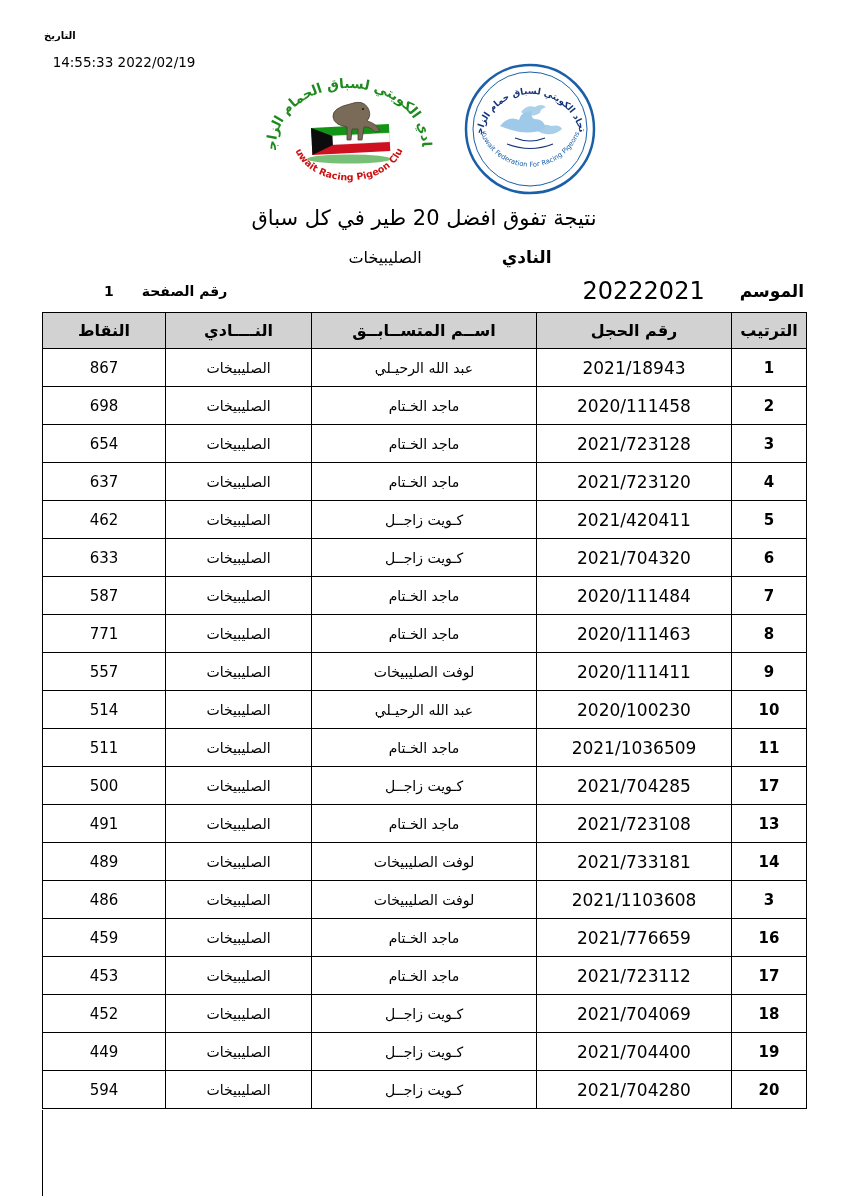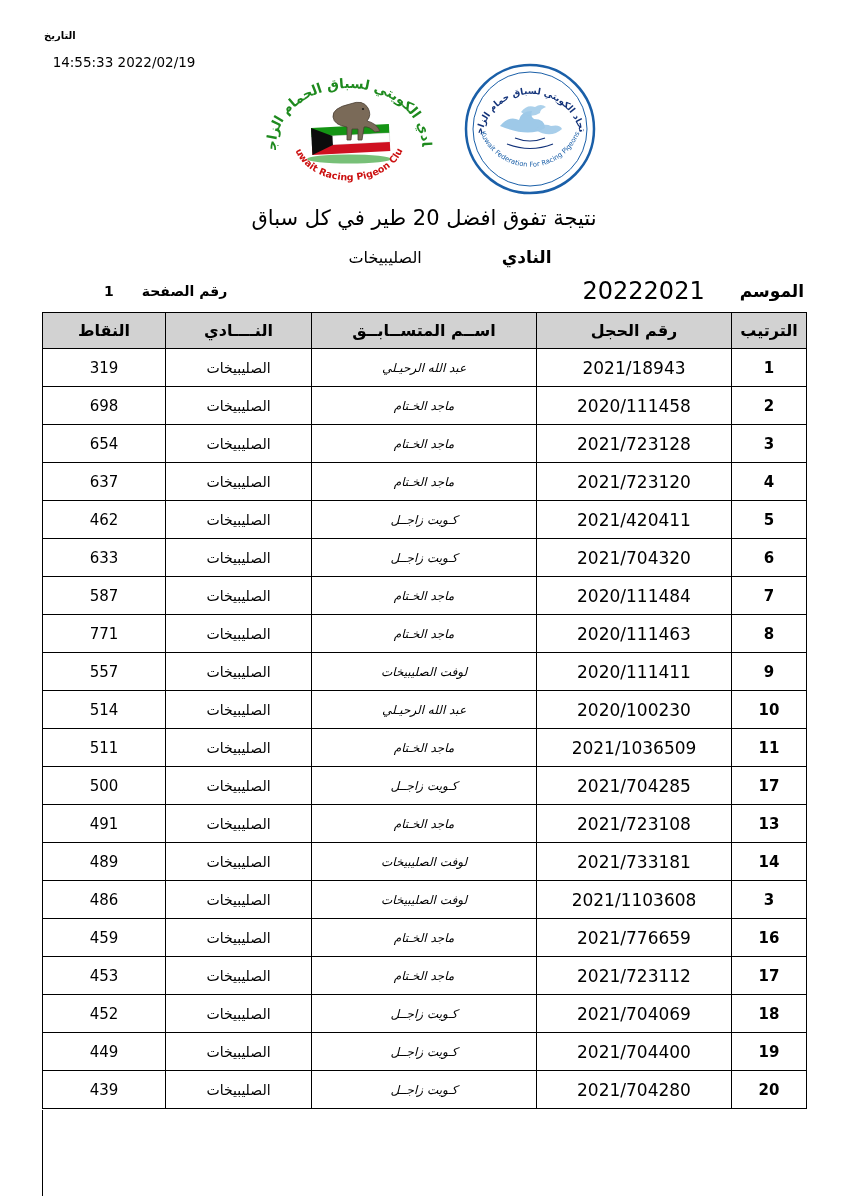--- a/index.html
+++ b/index.html
@@ -52,21 +52,21 @@
     border:1px solid #000; text-align:center; vertical-align:middle; padding:0 4px;
     overflow:hidden; white-space:nowrap;
   }
   .results-table th {
     background:var(--table-header-bg, #d2d2d2);
     font-weight:bold; font-size:16px; height:36px;
   }
   .results-table td { height:38px; background:#fff; }
   .cell-rank   { font-weight:bold; font-size:15px; }
   .cell-ring   { font-size:17px; direction:ltr; }
-  .cell-name   { font-size:12px;font-style:italic; }
+  .cell-name   { font-size:14px; }
   .cell-club   { font-size:14px; }
   .cell-points { font-size:15px; }
 
   .bottom-line { position:absolute; left:42px; top:1110px; width:1px; height:86px; background:#000; }
 </style>
 </head>
 <body>
 
 <div class="page">
 
@@ -161,21 +161,21 @@
         <th>النقاط</th>
       </tr>
     </thead>
     <tbody>
 
         <tr>
           <td class="cell-rank">1</td>
           <td class="cell-ring">2021/18943</td>
           <td class="cell-name">عبد الله الرحيـلي</td>
           <td class="cell-club">الصليبيخات</td>
-          <td class="cell-points">319</td>
+          <td class="cell-points">867</td>
         </tr>
 
         <tr>
           <td class="cell-rank">2</td>
           <td class="cell-ring">2020/111458</td>
           <td class="cell-name">ماجد الخـتام</td>
           <td class="cell-club">الصليبيخات</td>
           <td class="cell-points">698</td>
         </tr>
 
@@ -313,20 +313,20 @@
           <td class="cell-name">كـويت زاجــل</td>
           <td class="cell-club">الصليبيخات</td>
           <td class="cell-points">449</td>
         </tr>
 
         <tr>
           <td class="cell-rank">20</td>
           <td class="cell-ring">2021/704280</td>
           <td class="cell-name">كـويت زاجــل</td>
           <td class="cell-club">الصليبيخات</td>
-          <td class="cell-points">439</td>
+          <td class="cell-points">594</td>
         </tr>
       </tbody>
   </table>
 
   <div class="bottom-line"></div>
 
 </div>
 
 </body></html>

